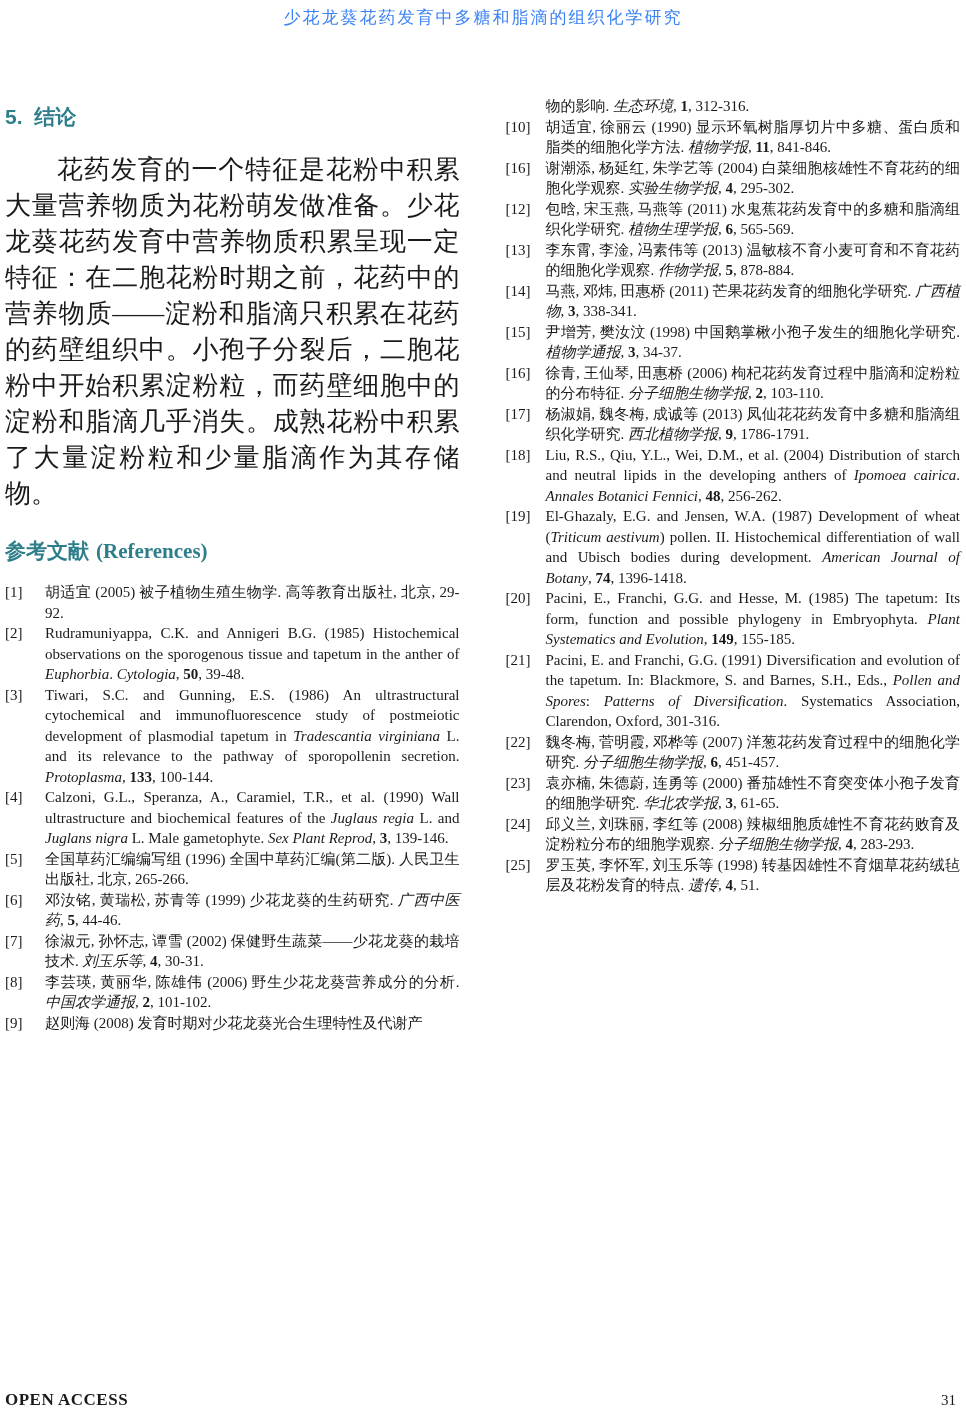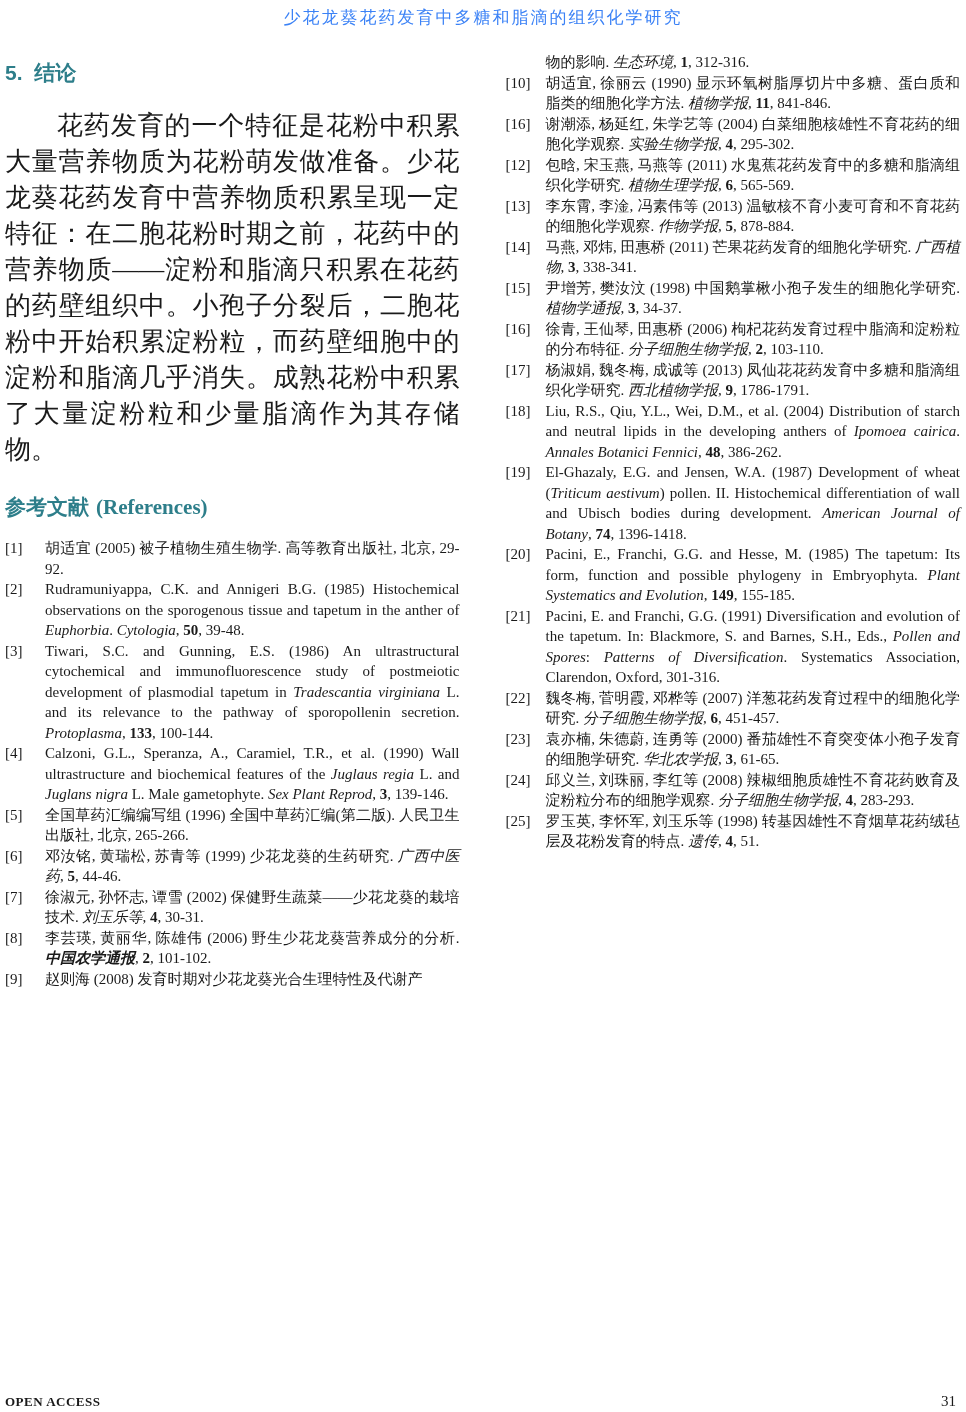--- a/index.html
+++ b/index.html
@@ -17,21 +17,21 @@
     position:absolute; top:6px; left:0; width:100%;
     text-align:center;
   }
   .running-title {
     font-size:17px; letter-spacing:2px; color:#3b82f6;
   }
   .columns {
     position:absolute; top:52px; left:5px; right:6px;
     display:flex; gap:46px;
   }
-  .col { flex:1 1 0; min-width:0; }
+  .col { flex:1 1 0; min-width:0;margin-top:44px; }
 
   .section-heading {
     font-family:"Liberation Sans","DejaVu Sans",sans-serif;
     font-weight:bold; color:#2d7e8a;
     font-size:21px; line-height:26px;
     white-space:pre-wrap;
     margin-top:8px; margin-bottom:22px;
   }
   .conclusion-paragraph {
     font-size:26px; line-height:36px;
@@ -51,21 +51,21 @@
   }
   .ref-list { font-size:15px; line-height:20.5px; }
   .ref { display:flex; align-items:flex-start; }
   .ref-num { flex:0 0 40px; }
   .ref-body { flex:1 1 auto; min-width:0; text-align:justify; text-justify:inter-word; }
 
   .footer {
     position:absolute; left:5px; right:10px; bottom:2px;
     display:flex; justify-content:space-between; align-items:baseline;
   }
-  .open-access { font-weight:bold; font-size:13px; letter-spacing:0.5px; }
+  .open-access { font-weight:bold; font-size:17px; letter-spacing:0.5px; }
   .page-number { font-size:15px; }
 </style>
 </head>
 <body>
 
 <div class="page">
 
   <div class="header">
     <span class="running-title">少花龙葵花药发育中多糖和脂滴的组织化学研究</span>
   </div>
@@ -105,21 +105,21 @@
           <div class="ref">
             <span class="ref-num">[6]</span>
             <span class="ref-body"><span>邓汝铭, 黄瑞松, 苏青等 (1999) 少花龙葵的生药研究. </span><span style="font-style: italic;">广西中医药</span><span>, </span><span style="font-weight: bold;">5</span><span>, 44-46.</span></span>
           </div>
           <div class="ref">
             <span class="ref-num">[7]</span>
             <span class="ref-body"><span>徐淑元, 孙怀志, 谭雪 (2002) 保健野生蔬菜——少花龙葵的栽培技术. </span><span style="font-style: italic;">刘玉乐等</span><span>, </span><span style="font-weight: bold;">4</span><span>, 30-31.</span></span>
           </div>
           <div class="ref">
             <span class="ref-num">[8]</span>
-            <span class="ref-body"><span>李芸瑛, 黄丽华, 陈雄伟 (2006) 野生少花龙葵营养成分的分析. </span><span style="font-style: italic; font-weight: bold;">中国农学通报</span><span>, </span><span style="font-weight: bold;">2</span><span>, 101-102.</span></span>
+            <span class="ref-body"><span>李芸瑛, 黄丽华, 陈雄伟 (2006) 野生少花龙葵营养成分的分析. </span><span style="font-style: italic;">中国农学通报</span><span>, </span><span style="font-weight: bold;">2</span><span>, 101-102.</span></span>
           </div>
           <div class="ref">
             <span class="ref-num">[9]</span>
             <span class="ref-body"><span>赵则海 (2008) 发育时期对少花龙葵光合生理特性及代谢产</span></span>
           </div>
         </div>
     </div>
 
     <div class="col">
       <div class="ref-list">
@@ -154,21 +154,21 @@
           <div class="ref">
             <span class="ref-num">[16]</span>
             <span class="ref-body"><span>徐青, 王仙琴, 田惠桥 (2006) 枸杞花药发育过程中脂滴和淀粉粒的分布特征. </span><span style="font-style: italic;">分子细胞生物学报</span><span>, </span><span style="font-weight: bold;">2</span><span>, 103-110.</span></span>
           </div>
           <div class="ref">
             <span class="ref-num">[17]</span>
             <span class="ref-body"><span>杨淑娟, 魏冬梅, 成诚等 (2013) 凤仙花花药发育中多糖和脂滴组织化学研究. </span><span style="font-style: italic;">西北植物学报</span><span>, </span><span style="font-weight: bold;">9</span><span>, 1786-1791.</span></span>
           </div>
           <div class="ref">
             <span class="ref-num">[18]</span>
-            <span class="ref-body"><span>Liu, R.S., Qiu, Y.L., Wei, D.M., et al. (2004) Distribution of starch and neutral lipids in the developing anthers of </span><span style="font-style: italic;">Ipomoea cairica</span><span>. </span><span style="font-style: italic;">Annales Botanici Fennici</span><span>, </span><span style="font-weight: bold;">48</span><span>, 386-262.</span></span>
+            <span class="ref-body"><span>Liu, R.S., Qiu, Y.L., Wei, D.M., et al. (2004) Distribution of starch and neutral lipids in the developing anthers of </span><span style="font-style: italic;">Ipomoea cairica</span><span>. </span><span style="font-style: italic;">Annales Botanici Fennici</span><span>, </span><span style="font-weight: bold;">48</span><span>, 256-262.</span></span>
           </div>
           <div class="ref">
             <span class="ref-num">[19]</span>
             <span class="ref-body"><span>El-Ghazaly, E.G. and Jensen, W.A. (1987) Development of wheat (</span><span style="font-style: italic;">Triticum aestivum</span><span>) pollen. II. Histochemical differentiation of wall and Ubisch bodies during development. </span><span style="font-style: italic;">American Journal of Botany</span><span>, </span><span style="font-weight: bold;">74</span><span>, 1396-1418.</span></span>
           </div>
           <div class="ref">
             <span class="ref-num">[20]</span>
             <span class="ref-body"><span>Pacini, E., Franchi, G.G. and Hesse, M. (1985) The tapetum: Its form, function and possible phylogeny in Embryophyta. </span><span style="font-style: italic;">Plant Systematics and Evolution</span><span>, </span><span style="font-weight: bold;">149</span><span>, 155-185.</span></span>
           </div>
           <div class="ref">

